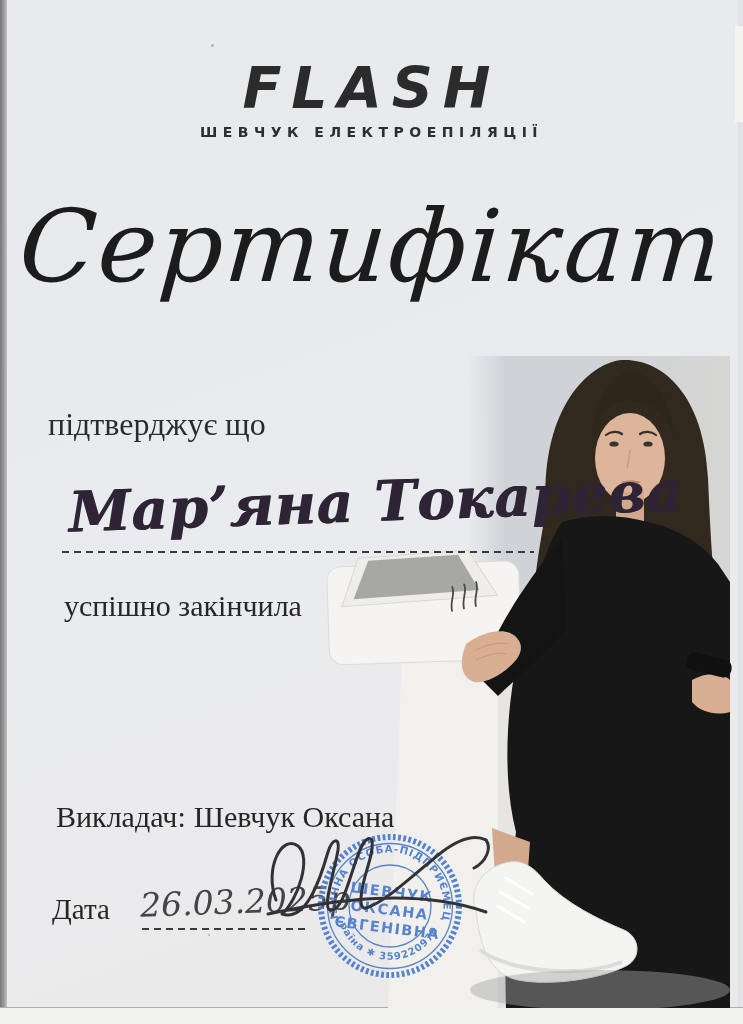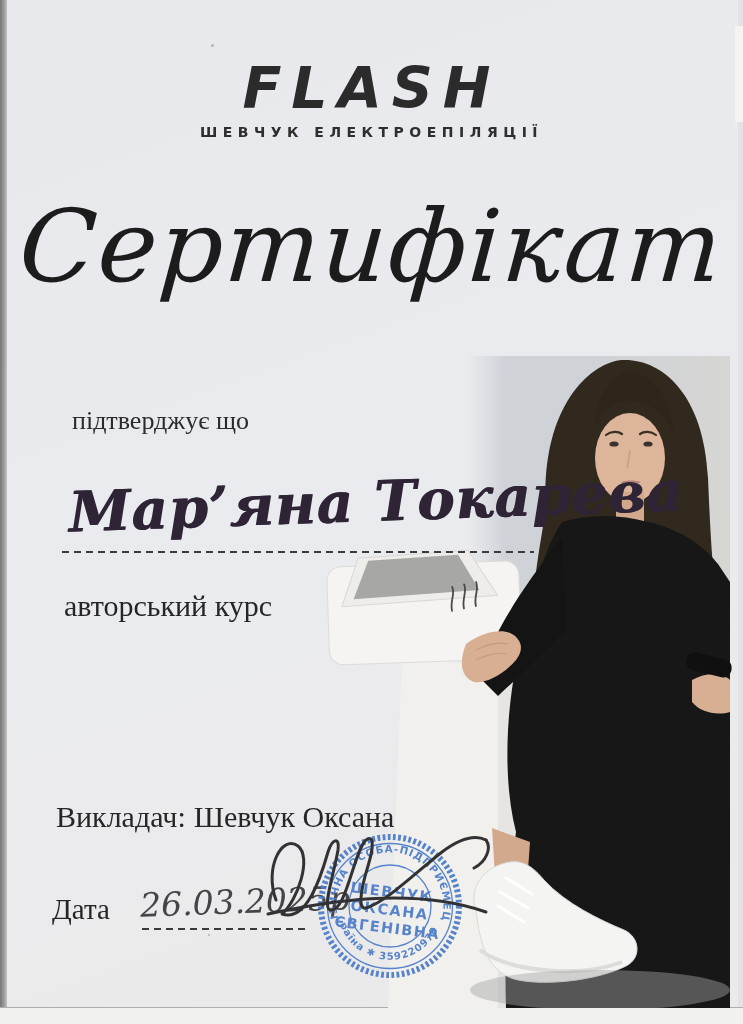--- a/index.html
+++ b/index.html
@@ -21,21 +21,21 @@
   .logo .brand{font-family:"DejaVu Sans",sans-serif;font-style:italic;font-weight:800;
                font-size:57px;letter-spacing:10px;line-height:60px;}
   .logo .tagline{font-family:"DejaVu Sans",sans-serif;font-weight:700;font-size:14px;
                  letter-spacing:5.5px;margin-top:6px;color:#2e2e2e;}
 
   
   .title{position:absolute;left:0;top:188px;width:743px;text-align:center;
          font-family:"DejaVu Serif",serif;font-style:italic;font-size:100px;
          letter-spacing:2px;color:#1c1c1c;transform:skewX(-4deg);}
 
-  .confirms{position:absolute;left:72px;top:406px;font-size:26px;color:#2b2b2b;z-index:4;text-align:center;}
+  .confirms{position:absolute;left:48px;top:406px;font-size:32px;color:#2b2b2b;z-index:4;text-align:center;}
 
   .recipient{position:absolute;left:68px;top:468px;z-index:8;
              font-family:"DejaVu Serif",serif;font-style:italic;font-weight:700;
              font-size:56px;color:#2e2436;letter-spacing:1px;white-space:nowrap;
              transform:rotate(-2deg);text-shadow:1px 0 0 #2e2436;}
   .dash-line{position:absolute;height:2px;z-index:5;
              background:repeating-linear-gradient(90deg,#3b3b3b 0 7px,transparent 7px 12px);}
   .dash-name{left:62px;top:551px;width:472px;}
   .dash-date{left:142px;top:928px;width:164px;}
 
@@ -150,21 +150,21 @@
   </div>
 
   <div class="title">Сертифікат</div>
 
   <div class="confirms">підтверджує що</div>
 
   <div class="recipient">Мар’яна Токарева</div>
   <div class="dash-line dash-name"></div>
 
   <div class="bodytext">
-    <div>авторський курс</div>
+    <div>успішно закінчила</div>
   </div>
 
   <div class="teacher">
     <span>Викладач:</span><span>Шевчук Оксана</span>
   </div>
 
   <div class="date-label">Дата</div>
   <div class="date-hand">26.03.2025р</div>
   <div class="dash-line dash-date"></div>
 

